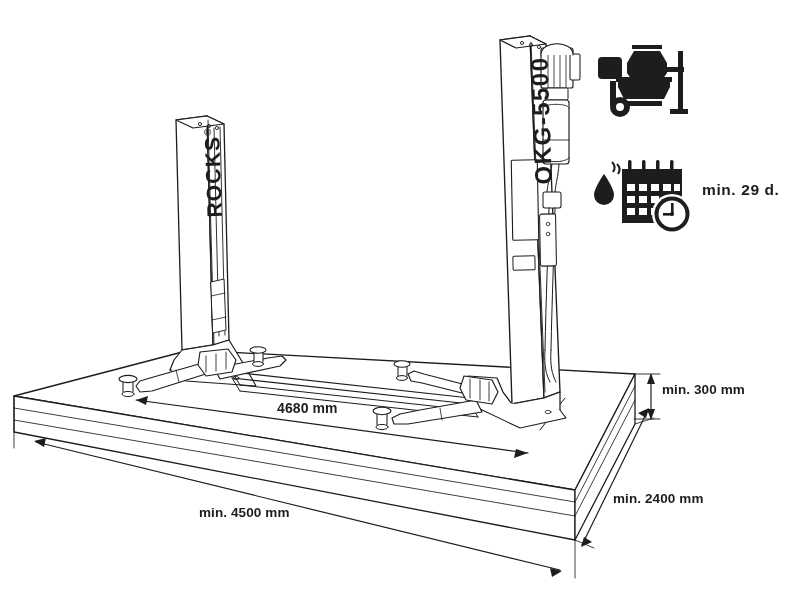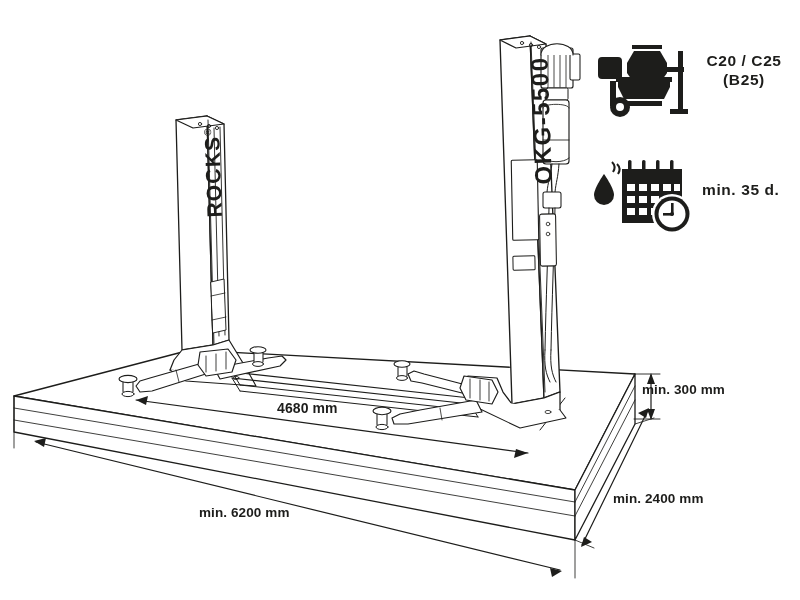--- a/index.html
+++ b/index.html
@@ -264,30 +264,30 @@
   </div>
 
   <div class="colname" style="left:530px; top:185px; transform:rotate(-92deg); font-size:24px; letter-spacing:1.5px;">
     <span>OKG-5500</span>
   </div>
 
   <div class="lbl dimtext" style="left:277px; top:400px; font-size:14px;">
     <span>4680 mm</span>
   </div>
 
-  <div class="lbl dimtext" style="left:642px; top:382px; font-size:13.5px;">
+  <div class="lbl dimtext" style="left:662px; top:382px; font-size:13.5px;">
     <span>min. 300 mm</span>
   </div>
 
   <div class="lbl dimtext" style="left:613px; top:491px; font-size:13.5px;">
     <span>min. 2400 mm</span>
   </div>
 
   <div class="lbl dimtext" style="left:199px; top:505px; font-size:13.5px;">
-    <span>min. 6200 mm</span>
+    <span>min. 4500 mm</span>
   </div>
 
   <div style="position:absolute;left:596px;top:33px;width:200px;height:92px;">
     <svg width="96" height="92" viewBox="0 0 96 92" style="position:absolute;left:0;top:0;">
       <g fill="#1d1d1b">
 
         <path d="M36,12 h30 v4 h-30 z"></path>
         <path d="M38,18 h26 l7,12 v10 l-7,10 h-26 l-7,-10 v-10 z"></path>
 
         <path d="M22,48 h52 v6 l-6,12 h-40 l-6,-12 z"></path>
@@ -299,24 +299,20 @@
         <path d="M14,68 h52 v5 h-52 z"></path>
 
         <circle cx="24" cy="74" r="10"></circle>
         <circle cx="24" cy="74" r="4" fill="#ffffff"></circle>
 
         <path d="M82,18 h5 v62 h-5 z"></path>
         <path d="M70,34 h18 v5 h-18 z"></path>
         <path d="M74,76 h18 v5 h-18 z"></path>
       </g>
     </svg>
-    <div class="icon-text" style="position:absolute;left:96px;top:18px;width:104px;">
-      <div>C20 / C25</div>
-      <div>(B25)</div>
-    </div>
   </div>
 
   <div style="position:absolute;left:592px;top:158px;width:206px;height:80px;">
     <svg width="112" height="80" viewBox="0 0 112 80" style="position:absolute;left:0;top:0;">
       <g fill="#1d1d1b">
 
         <path d="M12,16 C12,16 2,30 2,37 a10,10 0 0 0 20,0 C22,30 12,16 12,16 z"></path>
 
         <path d="M20,4 c3,3 3,7 1,10" stroke="#1d1d1b" stroke-width="2" fill="none"></path>
         <path d="M25,6 c3,3 3,7 1,10" stroke="#1d1d1b" stroke-width="2" fill="none"></path>
@@ -350,17 +346,17 @@
         <circle cx="80" cy="56" r="20" fill="#ffffff"></circle>
         <circle cx="80" cy="56" r="17.5"></circle>
         <circle cx="80" cy="56" r="13.5" fill="#ffffff"></circle>
 
         <rect x="79" y="45" width="2.6" height="12" fill="#1d1d1b"></rect>
         <rect x="71" y="55" width="10" height="2.6" fill="#1d1d1b"></rect>
         <circle cx="80" cy="56" r="2" fill="#1d1d1b"></circle>
       </g>
     </svg>
     <div class="icon-text" style="position:absolute;left:110px;top:22px;width:96px;text-align:left;">
-      <div>min. 35 d.</div>
+      <div>min. 29 d.</div>
     </div>
   </div>
 
 </div>
 
 </body></html>

